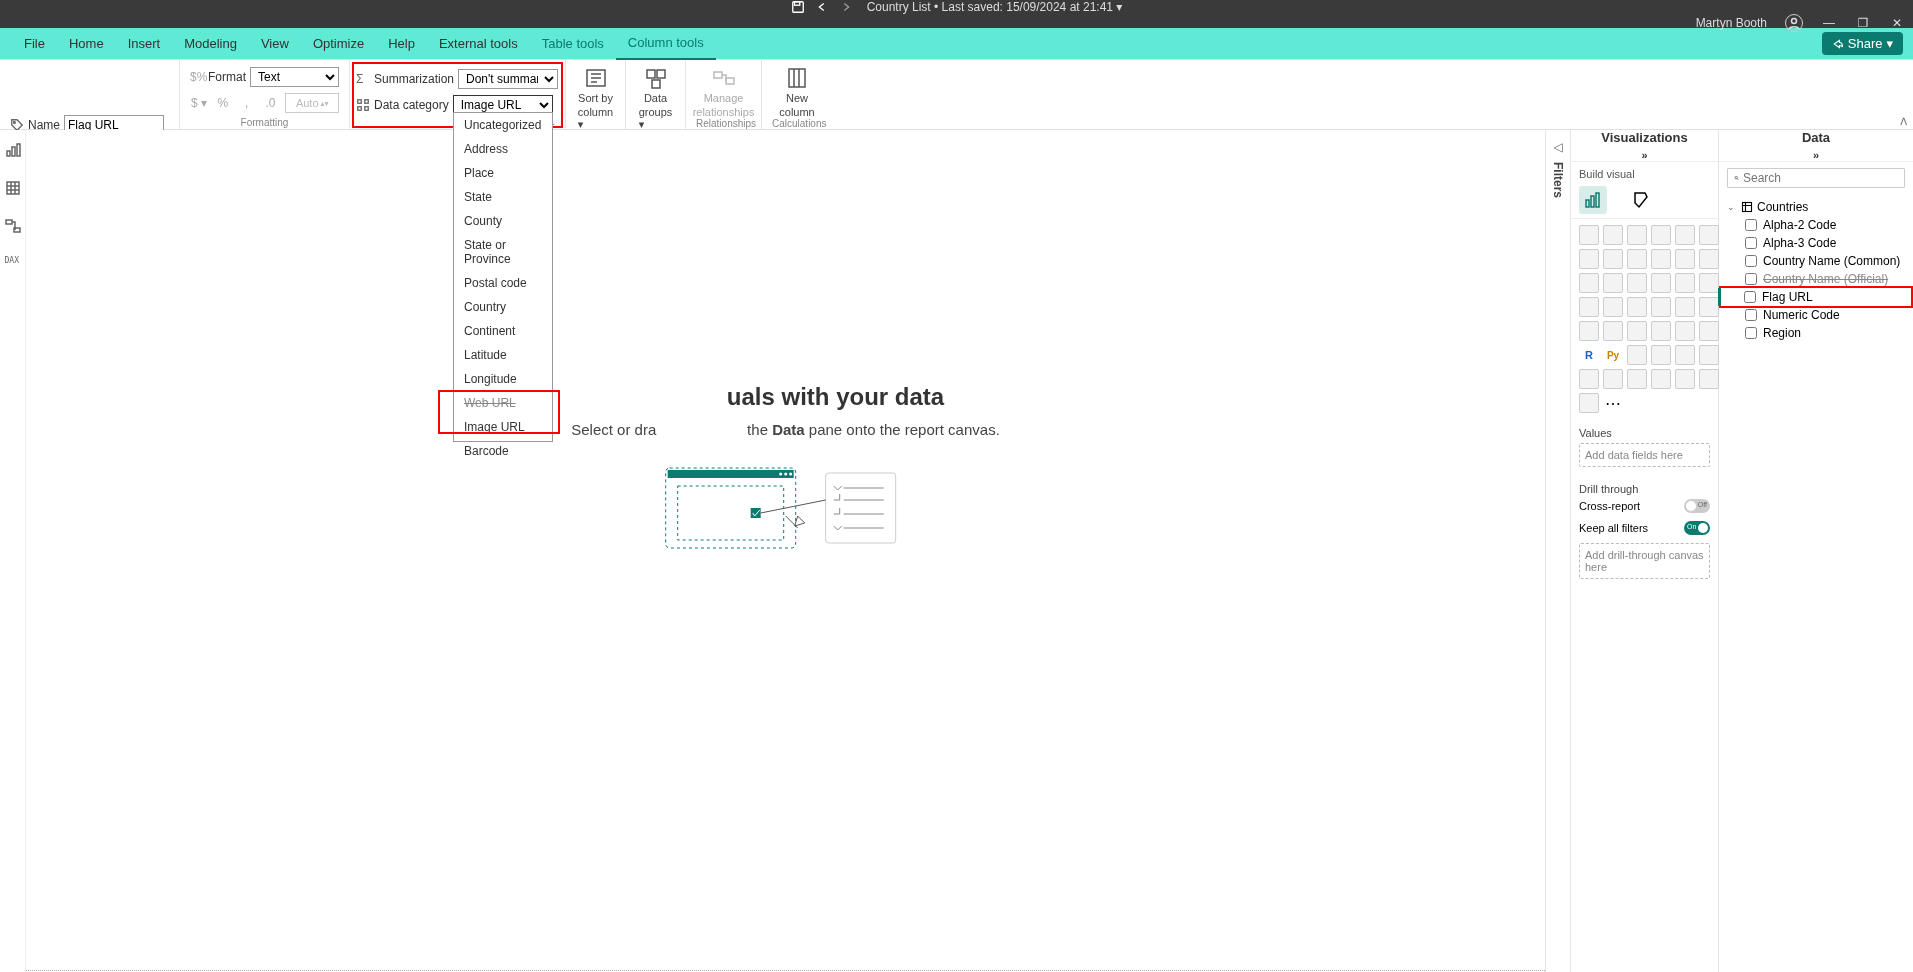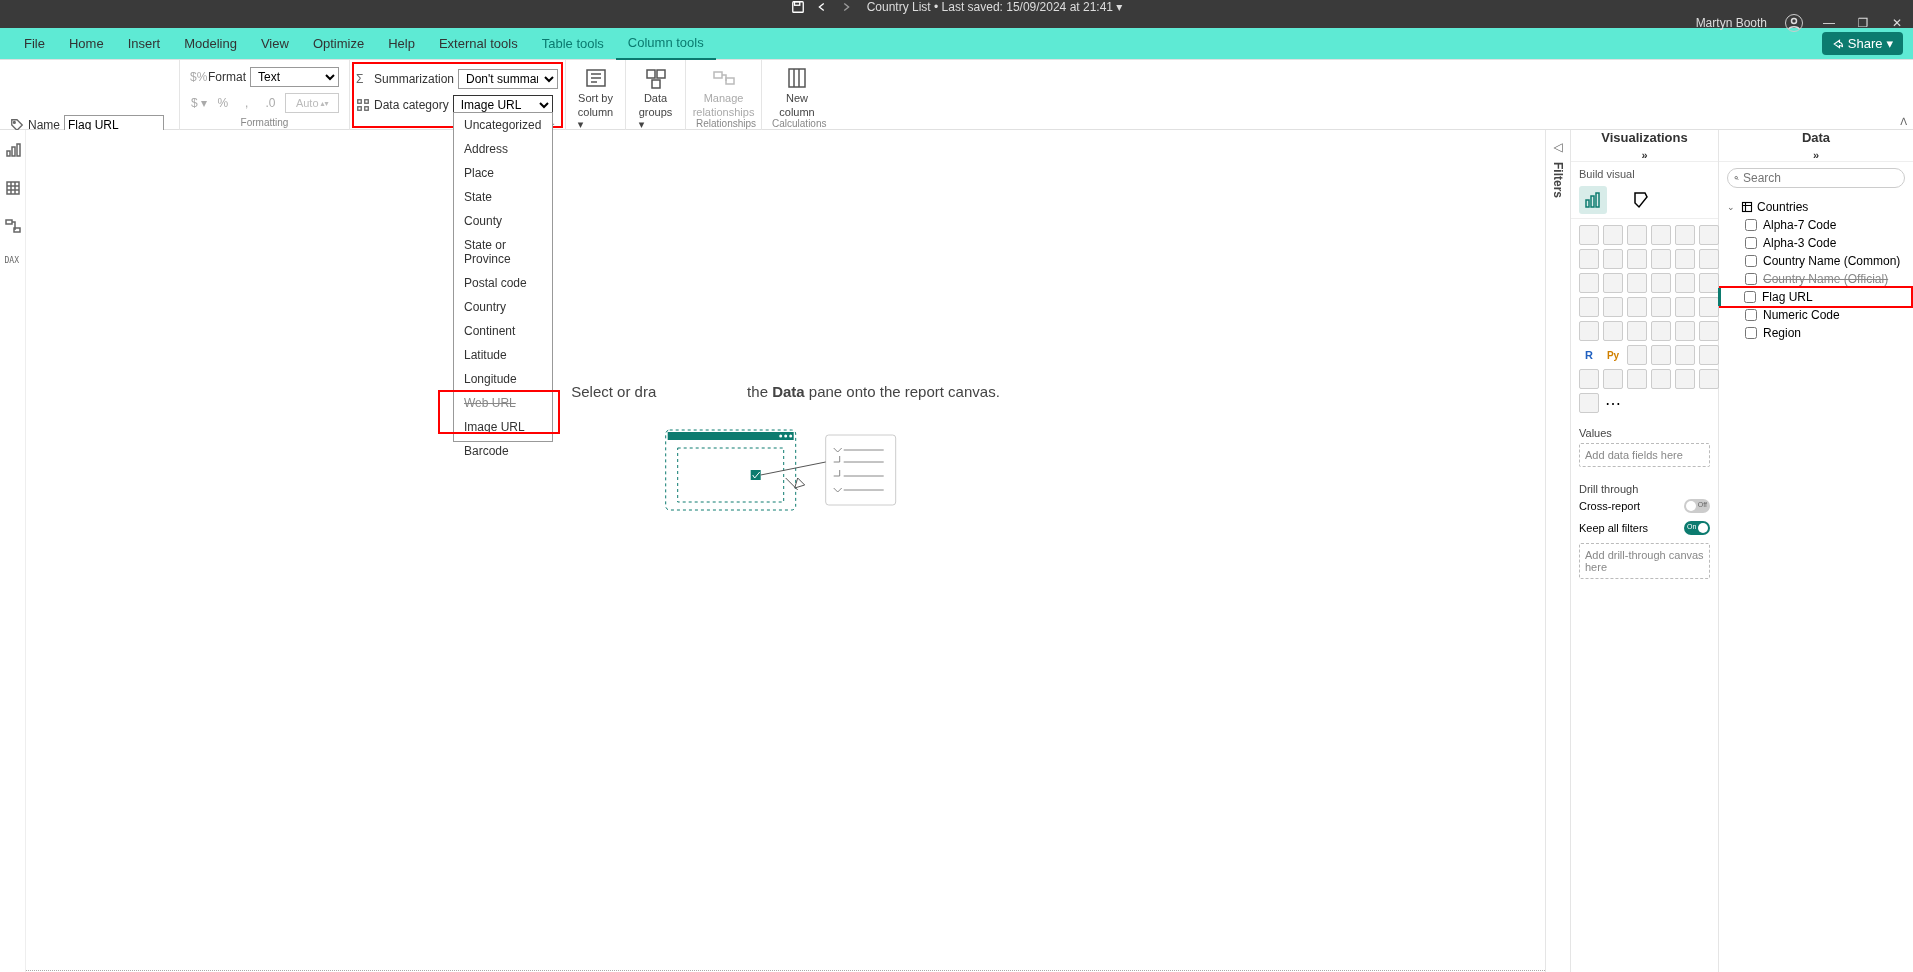--- a/index.html
+++ b/index.html
@@ -69,21 +69,21 @@
 .vz-row { display:flex; justify-content:space-between; align-items:center; padding:4px 8px; font-size:11px;}
 .toggle { width:26px; height:14px; border-radius:8px; background:#ccc; position:relative;}
 .toggle.on { background:#0c7b6f;}
 .toggle .knob { width:10px; height:10px; background:#fff; border-radius:50%; position:absolute; top:2px; left:2px;}
 .toggle.on .knob { left:14px;}
 .toggle .tlabel { position:absolute; font-size:7px; color:#666; top:2px;}
 .toggle.off .tlabel { right:3px;}
 .toggle.on .tlabel { left:3px; color:#fff;}
 
 .data-panel { width:194px; background:#fff; display:flex; flex-direction:column;}
-.search-box { margin:6px 8px; border:1px solid #ccc; border-radius:10px; display:flex; align-items:center; padding:2px 6px; gap:4px;}
+.search-box { margin:6px 8px; border:1px solid #ccc; border-radius:1px; display:flex; align-items:center; padding:2px 6px; gap:4px;}
 .search-box input { border:none; outline:none; font-size:12px; flex:1;}
 .tree { padding:4px 0; font-size:12px;}
 .tree-row { display:flex; align-items:center; gap:4px; padding:2px 8px; cursor:pointer;}
 .tree-row .chev { width:10px; font-size:9px; color:#666;}
 .tree-row .tbl-icon { width:12px; height:12px;}
 .field-row { display:flex; align-items:center; gap:6px; padding:2px 8px 2px 26px; font-size:12px; cursor:pointer;}
 .field-row.strike { text-decoration:line-through; color:#888;}
 .field-row input[type=checkbox]{ width:12px; height:12px;}
 .field-red-border { border:2px solid red; margin:-2px 0;}
 
@@ -306,20 +306,21 @@
     <span class="rail-icon"><svg class="svg-icon" viewBox="0 0 16 16">
           <rect x="1" y="2" width="6" height="4"></rect>
           <rect x="9" y="10" width="6" height="4"></rect>
           <path d="M7 4h3v8"></path>
         </svg></span>
     <span class="rail-icon" style="font-size:8px;color:#666;font-family:monospace">DAX</span>
   </div>
 
   <div class="canvas">
     <div class="canvas-center">
+      <h2><span style="visibility:hidden">Build vis</span><span>uals with your data</span></h2>
       <p><span>Select or dra</span><span style="visibility:hidden">g a field from </span><span>the </span><b>Data</b><span> pane onto the report canvas.</span></p>
       <svg class="canvas-ill" viewBox="0 0 260 100">
         <rect x="10" y="10" width="130" height="80" rx="4" fill="#fff" stroke="#0c7b6f" stroke-dasharray="3 3"></rect>
         <rect x="12" y="12" width="126" height="8" fill="#0c7b6f"></rect>
         <circle cx="125" cy="16" r="1.5" fill="#fff"></circle>
           <circle cx="130" cy="16" r="1.5" fill="#fff"></circle>
           <circle cx="135" cy="16" r="1.5" fill="#fff"></circle>
         <rect x="22" y="28" width="106" height="54" fill="none" stroke="#0c7b6f" stroke-dasharray="3 3"></rect>
         <rect x="170" y="15" width="70" height="70" rx="3" fill="#fff" stroke="#ccc"></rect>
         <g stroke="#888" fill="none">
@@ -449,21 +450,21 @@
       <div class="tree-row">
         <span class="chev">⌄</span>
         <svg class="tbl-icon svg-icon" viewBox="0 0 16 16">
             <rect x="2" y="2" width="12" height="12"></rect>
             <path d="M2 6h12M6 2v12"></path>
           </svg>
         <span>Countries</span>
       </div>
       <div class="field-row">
           <input type="checkbox" style="">
-          <span>Alpha-7 Code</span>
+          <span>Alpha-2 Code</span>
         </div>
       <div class="field-row">
           <input type="checkbox" style="">
           <span>Alpha-3 Code</span>
         </div>
       <div class="field-row">
           <input type="checkbox" style="">
           <span>Country Name (Common)</span>
         </div>
       <div class="field-row strike">

